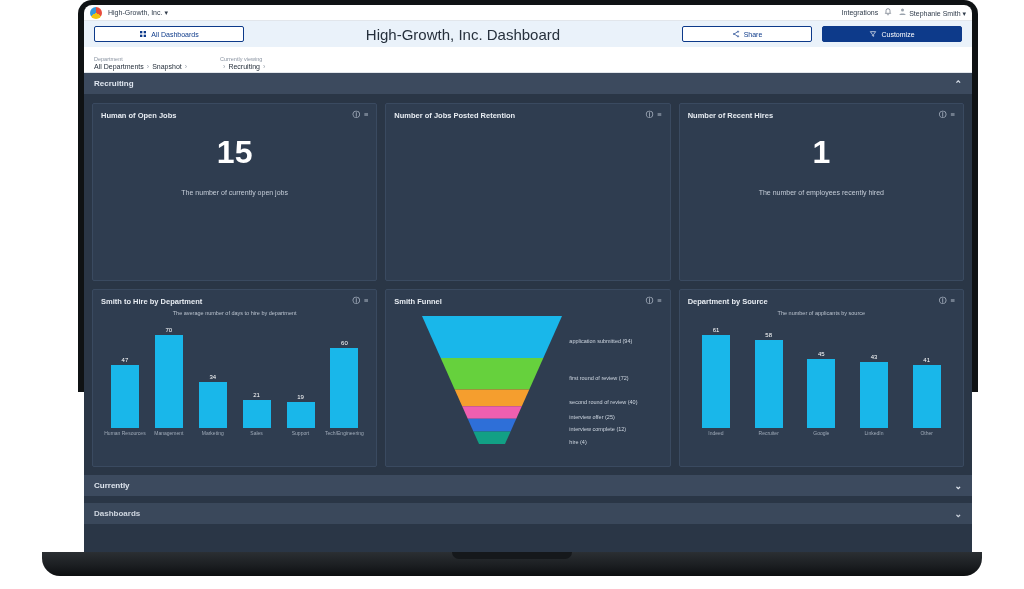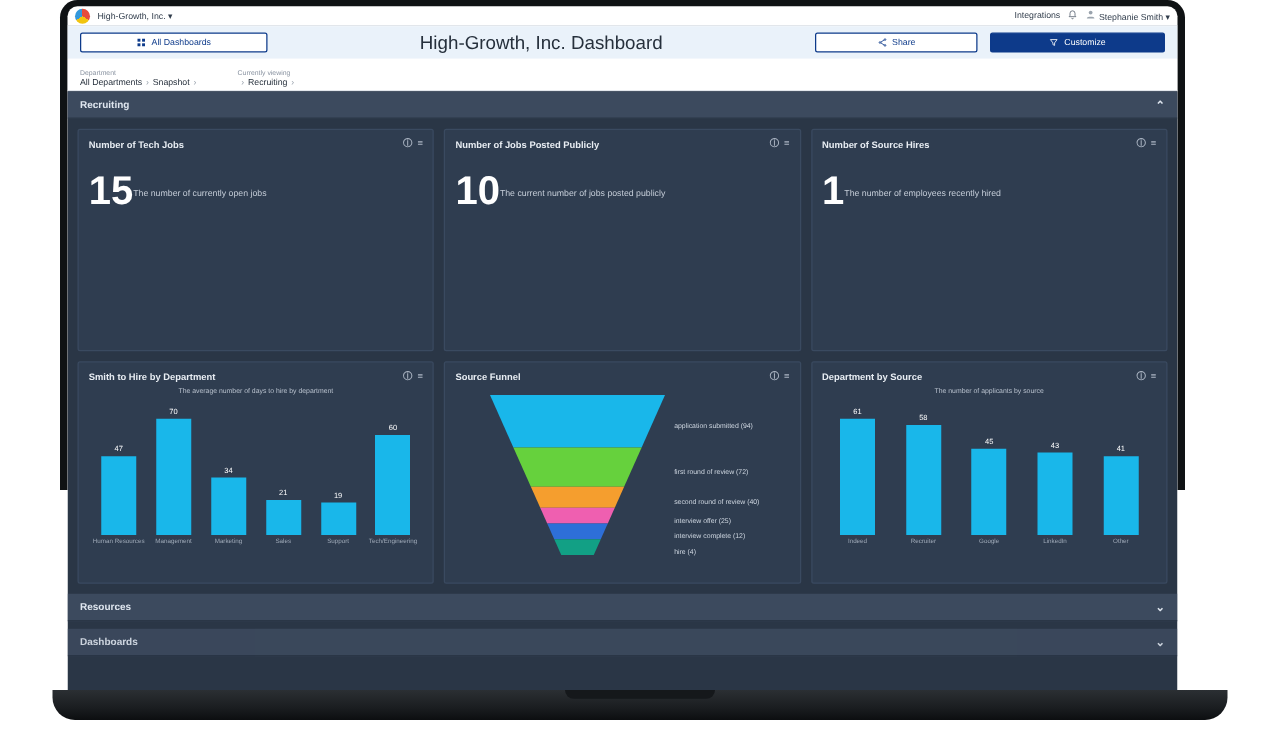--- a/index.html
+++ b/index.html
@@ -1,20 +1,20 @@
 <!DOCTYPE html>
 <html><head>
 <meta charset="utf-8">
 <style>
   * { box-sizing: border-box; margin: 0; padding: 0; }
   html, body { width: 1024px; height: 589px; font-family: -apple-system, "Segoe UI", Arial, sans-serif; overflow: hidden; }
 
   .laptop-frame {
     position: absolute;
-    left: 48px; top: 0;
+    left: 78px; top: 0;
     width: 900px; height: 392px;
     background: #0f1214;
     border-radius: 14px 14px 0 0;
     padding: 5px 6px 0 6px;
   }
   .laptop-base {
     position: absolute;
     left: 42px; top: 552px;
     width: 940px; height: 24px;
     background: linear-gradient(#2b2f33, #1a1d20 60%, #0c0e10);
@@ -124,21 +124,21 @@
     background:#2f3d50;
     border:1px solid #3a4a60;
     border-radius:2px;
     height: 178px;
     position:relative;
     padding: 6px 8px 4px 8px;
     display:flex; flex-direction:column;
   }
   .card-header { display:flex; align-items:center; font-size:7.5px; font-weight:600; color:#e8edf3;}
   .card-header .icons { margin-left:auto; display:flex; gap:4px; color:#aab4c2;}
-  .card-body { flex:1; display:flex; justify-content:flex-start; padding-top:14px;}
+  .card-body { flex:1; display:flex; flex-direction:column; align-items:center; justify-content:flex-start; padding-top:14px;}
   .big-number { font-size:32px; font-weight:700; color:#fff; }
   .sub-text { font-size:7px; color:#c5cdd8; margin-top:18px;}
 
   
   .chart-title { font-size:5.5px; color:#b9c2ce; text-align:center; margin:4px 0 2px 0;}
   .bar-row { display:flex; align-items:flex-end; justify-content:space-around; height:118px; padding:0 2px;}
   .bar-group { display:flex; flex-direction:column; align-items:center; width:100%; }
   .bar { width: 28px; background:#19b7ea; }
   .bar-label { font-size:5px; color:#9faab8; margin-top:3px; text-align:center; line-height:1.1;}
   .bar-value { font-size:6px; color:#fff; margin-bottom:2px;}
@@ -236,49 +236,45 @@
 
       <div class="section-header">
         <span>Recruiting</span>
         <span class="chev">⌃</span>
       </div>
 
       <div class="grid">
 
         <div class="card">
           <div class="card-header">
-            <span>Number of Tech Jobs</span>
+            <span>Human of Open Jobs</span>
             <span class="icons">
               <span>ⓘ</span>
               <span>≡</span>
             </span>
           </div>
           <div class="card-body">
             <div class="big-number">15</div>
             <div class="sub-text">The number of currently open jobs</div>
           </div>
         </div>
 
         <div class="card">
           <div class="card-header">
-            <span>Number of Jobs Posted Publicly</span>
-            <span class="icons">
-              <span>ⓘ</span>
-              <span>≡</span>
-            </span>
-          </div>
-          <div class="card-body">
-            <div class="big-number">10</div>
-            <div class="sub-text">The current number of jobs posted publicly</div>
-          </div>
-        </div>
-
-        <div class="card">
-          <div class="card-header">
-            <span>Number of Source Hires</span>
+            <span>Number of Jobs Posted Retention</span>
+            <span class="icons">
+              <span>ⓘ</span>
+              <span>≡</span>
+            </span>
+          </div>
+        </div>
+
+        <div class="card">
+          <div class="card-header">
+            <span>Number of Recent Hires</span>
             <span class="icons">
               <span>ⓘ</span>
               <span>≡</span>
             </span>
           </div>
           <div class="card-body">
             <div class="big-number">1</div>
             <div class="sub-text">The number of employees recently hired</div>
           </div>
         </div>
@@ -321,21 +317,21 @@
               <div class="bar-group">
                 <div class="bar-value">60</div>
                 <div class="bar" style="height:79.5px"></div>
                 <div class="bar-label">Tech/Engineering</div>
               </div>
             </div>
         </div>
 
         <div class="card">
           <div class="card-header">
-            <span>Source Funnel</span>
+            <span>Smith Funnel</span>
             <span class="icons">
               <span>ⓘ</span>
               <span>≡</span>
             </span>
           </div>
           <div class="funnel-wrap">
             <svg class="funnel" id="funnel-svg" viewBox="0 0 140 128" preserveAspectRatio="none">
                 <polygon points="0,0 140,0 121.31147540983606,41.967213114754095 18.688524590163937,41.967213114754095" fill="#19b7ea"></polygon>
                 <polygon points="18.688524590163937,41.967213114754095 121.31147540983606,41.967213114754095 107.29508196721312,73.44262295081967 32.704918032786885,73.44262295081967" fill="#66d13d"></polygon>
                 <polygon points="32.704918032786885,73.44262295081967 107.29508196721312,73.44262295081967 99.81967213114754,90.22950819672131 40.18032786885246,90.22950819672131" fill="#f59e2e"></polygon>
@@ -388,21 +384,21 @@
                 <div class="bar-value">41</div>
                 <div class="bar" style="height:62.08571428571429px"></div>
                 <div class="bar-label">Other</div>
               </div>
             </div>
         </div>
 
       </div>
 
       <div class="section-header collapsed">
-        <span>Resources</span>
+        <span>Currently</span>
         <span class="chev">⌄</span>
       </div>
       <div style="height:6px"></div>
       <div class="section-header collapsed" style="opacity:.9">
         <span>Dashboards</span>
         <span class="chev">⌄</span>
       </div>
 
     </div>
 

